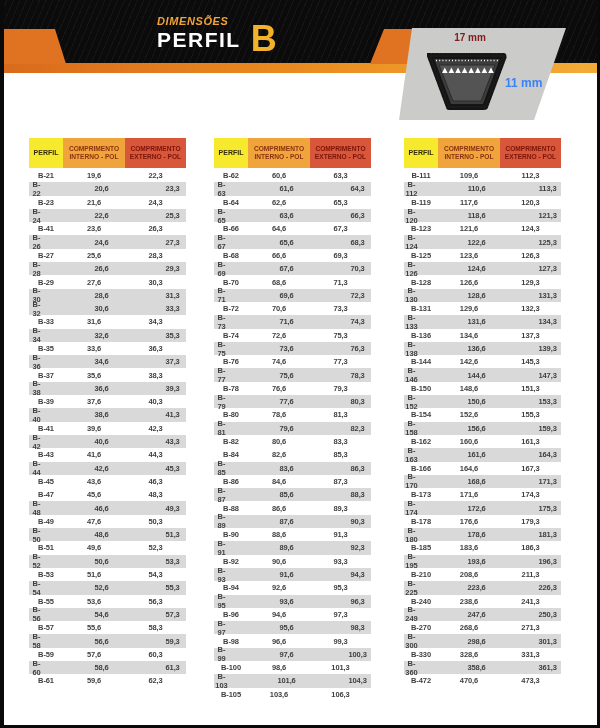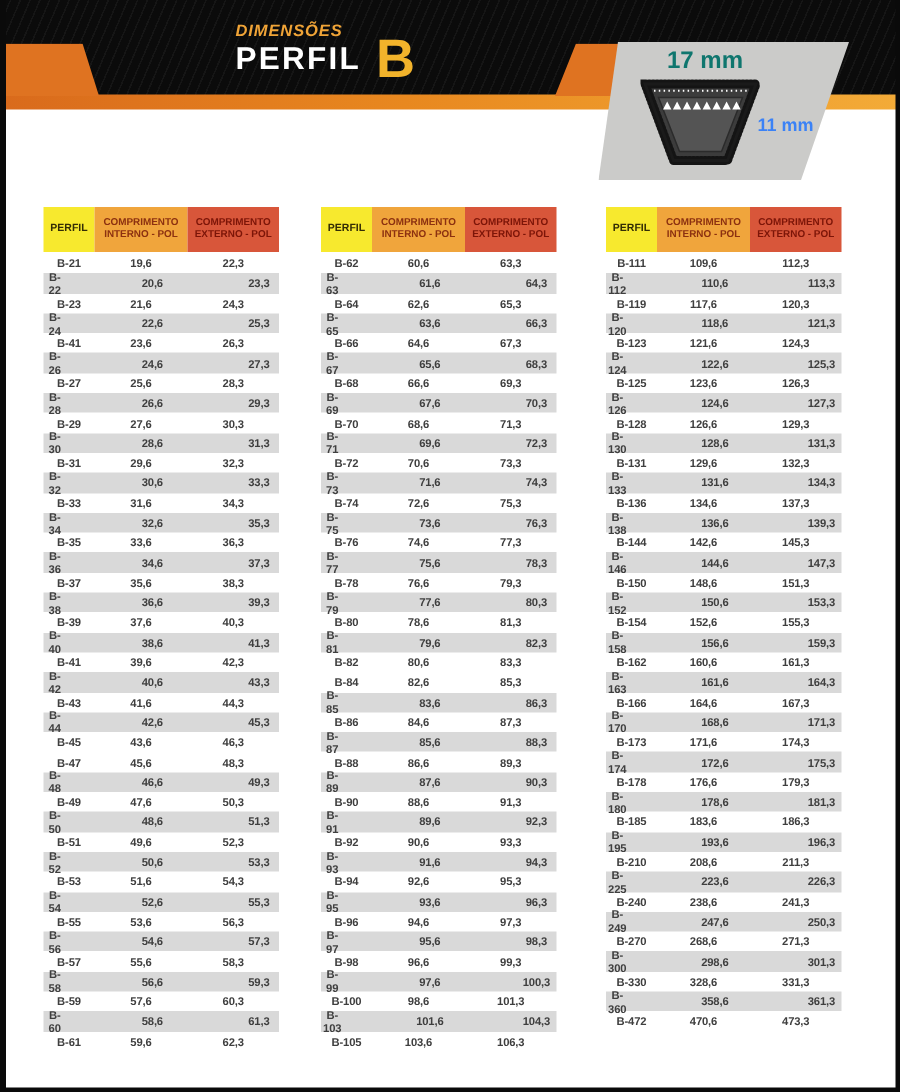--- a/index.html
+++ b/index.html
@@ -51,21 +51,21 @@
   }
 
   
   .spec-panel{
     position:absolute;left:395px;top:28px;width:175px;height:92px;z-index:10;
     background:#cbcbc9;
     clip-path:polygon(17px 0,171px 0,139px 100%,4px 100%);
   }
   .dim-top{
     position:absolute;left:415px;top:32px;width:110px;text-align:center;
-    font-size:16px;font-weight:bold;color:#0f766e;z-index:12;
+    font-size:10px;font-weight:bold;color:#7f1d1d;z-index:12;
   }
   .dim-side{
     position:absolute;left:505px;top:76px;
     font-size:12px;font-weight:bold;color:#3b82f6;z-index:12;
   }
   .belt-svg{position:absolute;left:427px;top:52px;z-index:11;}
 
   
   .tables{
     position:absolute;left:29px;top:138px;width:542px;z-index:4;
@@ -185,25 +185,20 @@
           <div class="trow">
             <div class="tcell c0">B-29</div>
             <div class="tcell c1">27,6</div>
             <div class="tcell c2">30,3</div>
           </div>
           <div class="trow alt">
             <div class="tcell c0">B-30</div>
             <div class="tcell c1">28,6</div>
             <div class="tcell c2">31,3</div>
           </div>
-          <div class="trow">
-            <div class="tcell c0">B-31</div>
-            <div class="tcell c1">29,6</div>
-            <div class="tcell c2">32,3</div>
-          </div>
           <div class="trow alt">
             <div class="tcell c0">B-32</div>
             <div class="tcell c1">30,6</div>
             <div class="tcell c2">33,3</div>
           </div>
           <div class="trow">
             <div class="tcell c0">B-33</div>
             <div class="tcell c1">31,6</div>
             <div class="tcell c2">34,3</div>
           </div>

